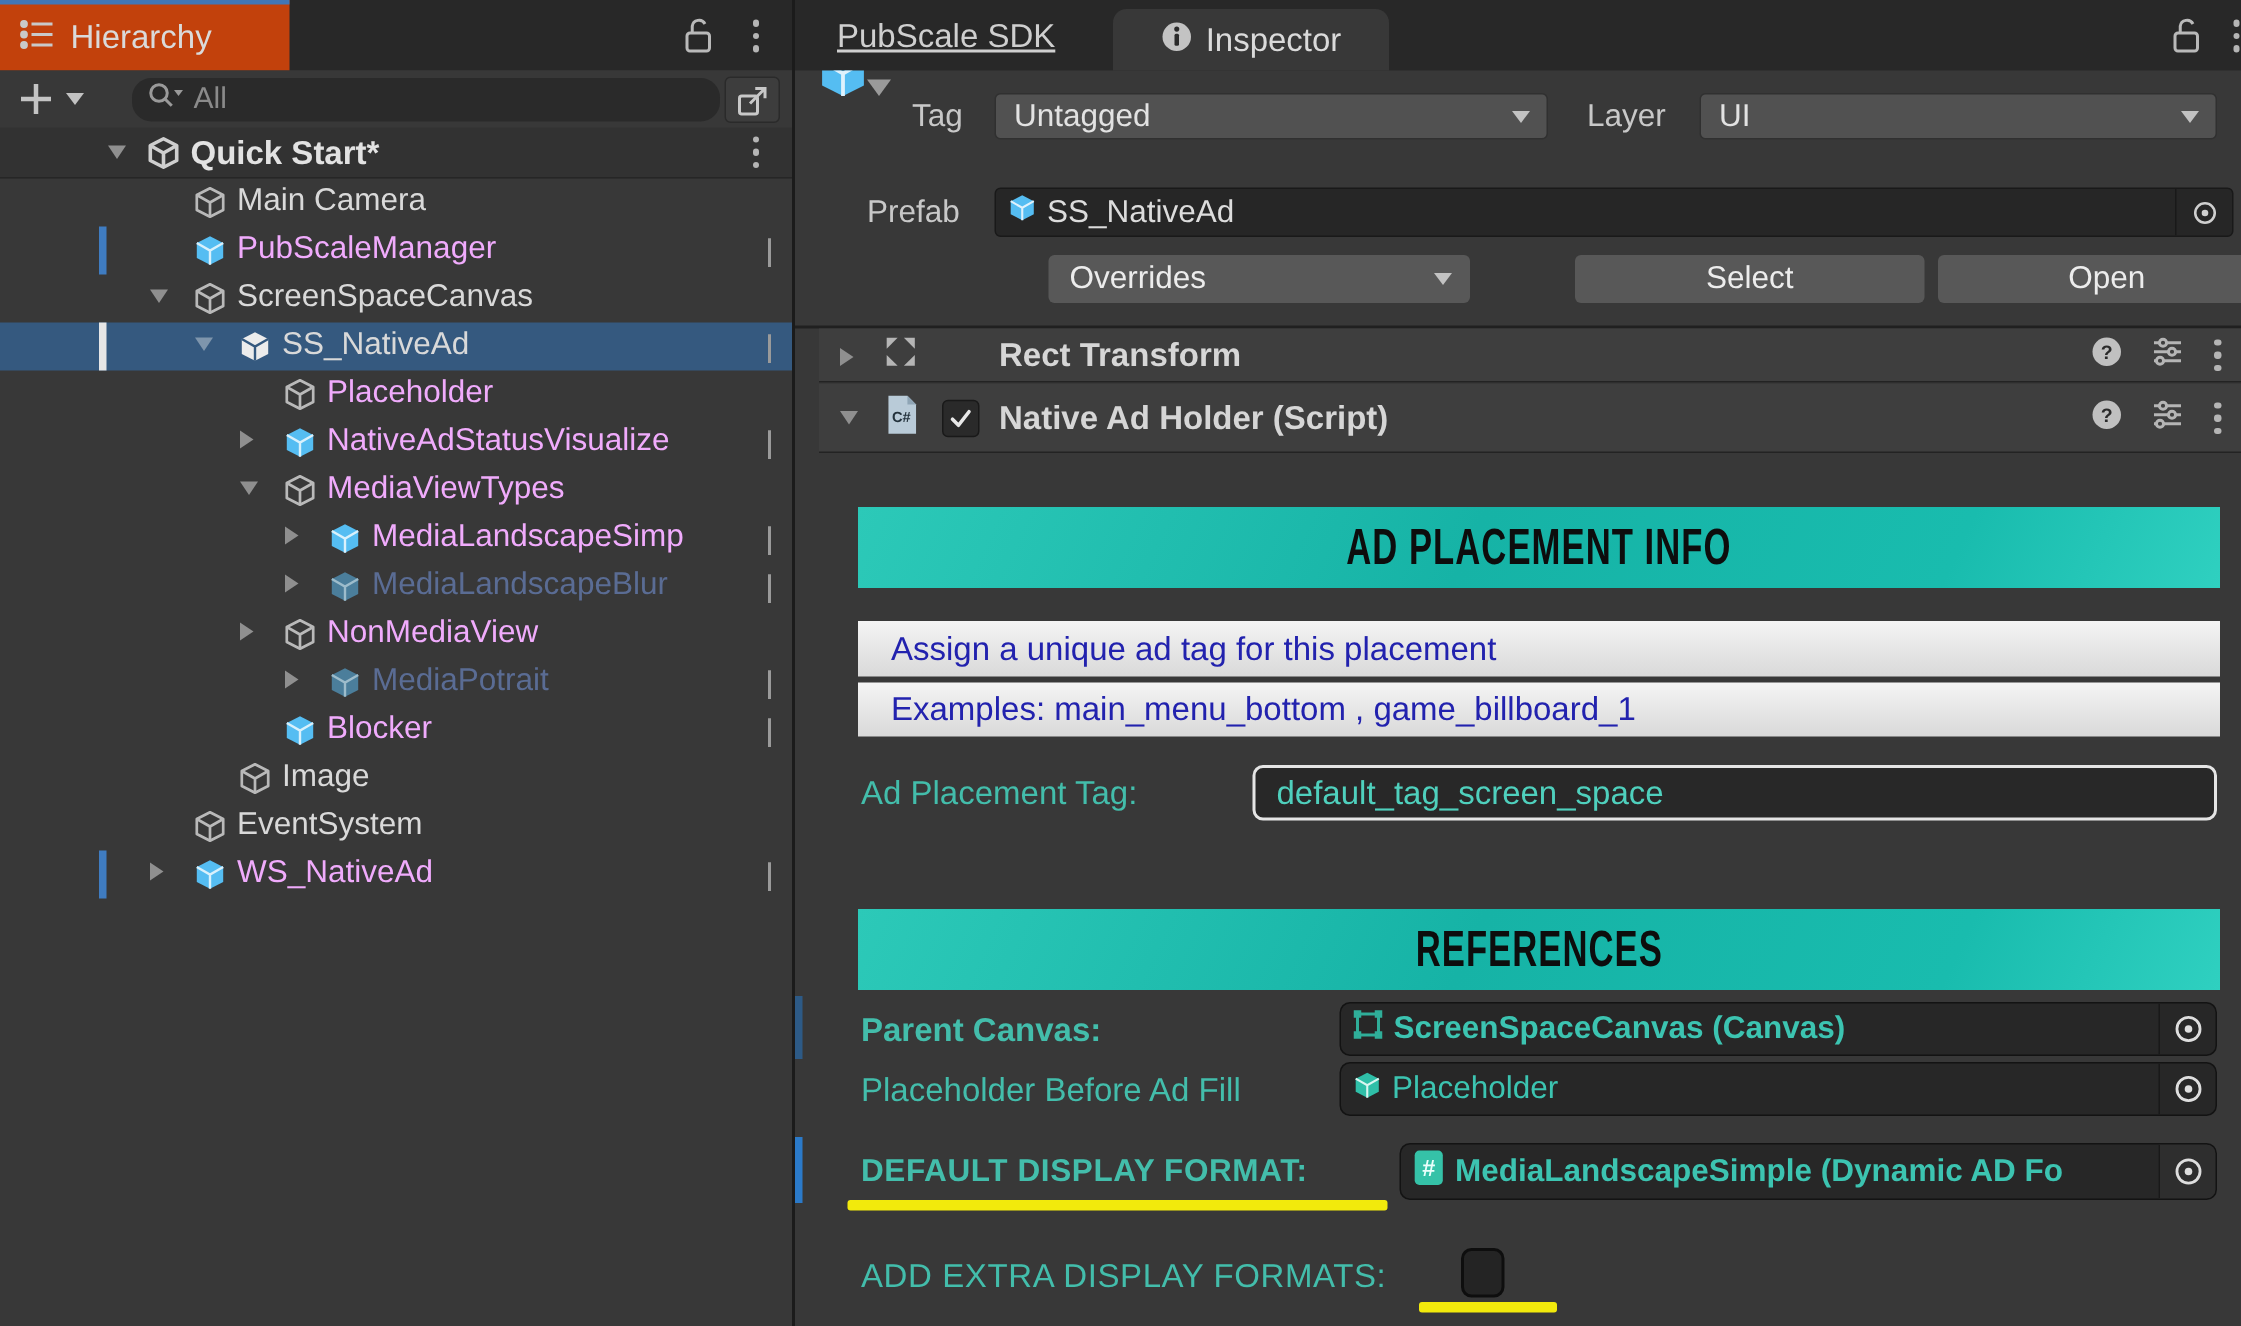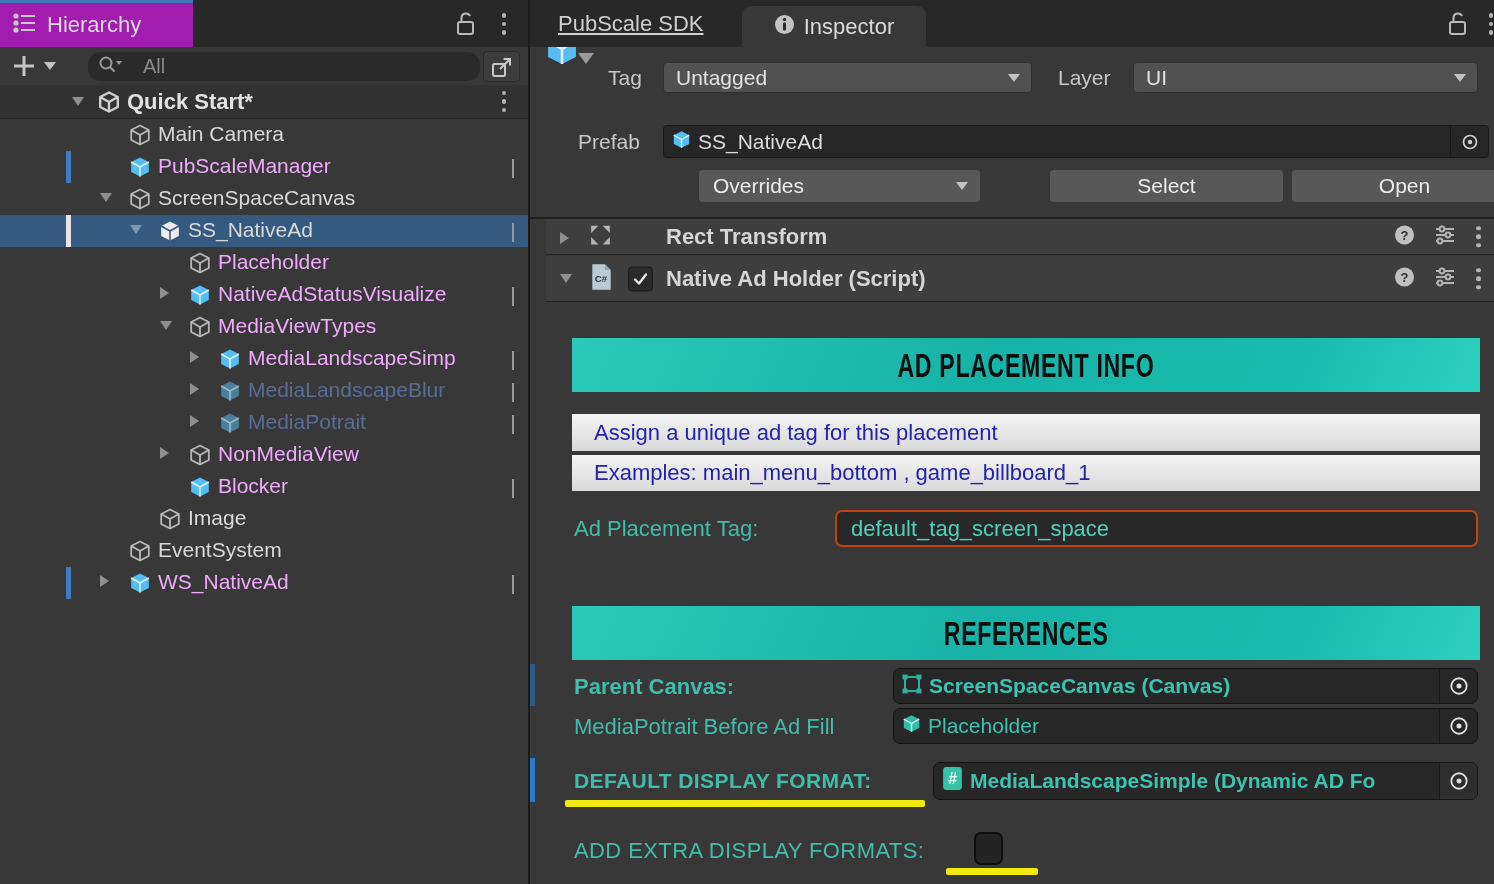--- a/index.html
+++ b/index.html
@@ -11,28 +11,28 @@
   .tabbar { position:absolute; left:0; top:0; right:0; height:47px; background:#282828; }
   .kebab { display:inline-flex; flex-direction:column; gap:4px; align-items:center; cursor:pointer; }
   .kebab i { width:4.5px; height:4.5px; border-radius:50%; background:#b5b5b5; }
   .caret-down { width:0; height:0; border-left:6px solid transparent; border-right:6px solid transparent; border-top:8px solid #c2c2c2; }
   .fold-down { width:0; height:0; border-left:6px solid transparent; border-right:6px solid transparent; border-top:9px solid #8f8f8f; }
   .fold-right { width:0; height:0; border-top:6px solid transparent; border-bottom:6px solid transparent; border-left:9px solid #8f8f8f; }
   .chevR { width:11px; height:11px; border-top:2.5px solid #9a9a9a; border-right:2.5px solid #9a9a9a; transform:rotate(45deg); }
 
   
   .hierarchy { position:relative; width:528px; height:884px; background:#383838; flex:none; }
-  .h-tab { position:absolute; left:0; top:0; width:193px; height:47px; background:#a21caf;
+  .h-tab { position:absolute; left:0; top:0; width:193px; height:47px; background:#c2410c;
     border-top:3px solid #4176b5; display:flex; align-items:center; gap:10px; padding-left:13px; cursor:pointer; }
   .h-tab .tlabel, .i-tab .tlabel { font-size:22px; color:#dadada; }
   .winbtn { position:absolute; top:10px; cursor:pointer; }
   .toolbar { position:absolute; left:0; top:47px; width:528px; height:38px; background:#383838; display:flex; align-items:center; }
   .plusbtn { margin-left:12px; display:flex; align-items:center; gap:8px; cursor:pointer; }
   .searchbox { position:absolute; left:88px; top:5px; width:392px; height:29px; background:#2a2a2a;
-    border-radius:13px; display:flex; align-items:center; padding-left:9px; gap:20px; }
+    border-radius:13px; display:flex; align-items:center; padding-left:9px; gap:6px; }
   .searchbox input { background:transparent; border:none; outline:none; color:#b9b9b9; font-size:20px; width:290px;
     font-family:"Liberation Sans", sans-serif; }
   .searchbox input::placeholder { color:#8a8a8a; }
   .pickbtn { position:absolute; left:483px; top:4px; width:37px; height:31px; background:#3d3d3d;
     border:1px solid #2a2a2a; border-radius:4px; display:flex; align-items:center; justify-content:center; cursor:pointer; }
   .scene-row { position:absolute; left:0; top:85px; width:528px; height:34px; background:#323232;
     border-bottom:1px solid #262626; display:flex; align-items:center; cursor:pointer; }
   .scene-row .fold-down { position:absolute; left:72px; }
   .scene-row .slogo { position:absolute; left:97px; top:5px; }
   .scene-row .sname { position:absolute; left:127px; font-size:22px; font-weight:700; color:#e2e2e2; }
@@ -94,21 +94,21 @@
     display:flex; align-items:center; justify-content:center; }
   .banner .cond { display:inline-block; transform:scaleX(.68); font-weight:800; font-size:34px; color:#0d0d0d;
     letter-spacing:1px; white-space:nowrap; }
   .inforow { position:absolute; left:42px; width:908px; background:linear-gradient(180deg,#f4f4f4,#d9d9d9);
     color:#2222ae; font-size:22px; display:flex; align-items:center; padding-left:22px; }
   .teal { color:#43bdab; }
   .teal-b { color:#43bdab; font-weight:700; }
   .ref-field { background:#272727; border:1px solid #131313; border-radius:7px; color:#3cc4b1; }
   .ref-field .fval { font-weight:700; white-space:nowrap; overflow:hidden; }
   .adtag-input { position:absolute; left:305px; top:463px; width:643px; height:37px; background:#282828;
-    border:2px solid #c2410c; border-radius:7px; color:#4fd0bd; font-size:22px; padding-left:14px; outline:none;
+    border:2px solid #e5e5e5; border-radius:7px; color:#4fd0bd; font-size:22px; padding-left:14px; outline:none;
     font-family:"Liberation Sans", sans-serif; }
   .override-bar { position:absolute; left:0; width:5px; }
   .ybar { position:absolute; height:7px; background:#f2ea0c; border-radius:2px; }
   .xcheckbox { position:absolute; left:444px; top:785px; width:29px; height:33px; background:#242424;
     border:2px solid #0e0e0e; border-radius:7px; cursor:pointer; }
 </style>
 </head>
 <body>
 
 <div class="app">
@@ -289,41 +289,41 @@
             <svg viewBox="0 0 24 24">
               <path d="M12 2.5 L20.8 7 V17 L12 21.5 L3.2 17 V7 Z" fill="#4b7e9b"></path>
               <path d="M3.2 7 L12 12 L20.8 7 M12 12 V21.5" stroke="#9dbccb" stroke-width="1.6" fill="none"></path>
             </svg>
           </span>
     <span class="tlabel2 c-dim" style="left: 248px;">MediaLandscapeBlur</span>
     <span class="chev-slot"><span class="chevR"></span></span>
   </div>
         <div class="trow">
     <span class="leftbar"></span>
-    <span class="expander exp-right" style="left: 190px;"></span>
-    <span class="cube" style="left: 218px;">
-            <svg viewBox="0 0 24 24">
-              <path d="M12 2.5 L20.8 7 V17 L12 21.5 L3.2 17 V7 Z" fill="#4b7e9b"></path>
-              <path d="M3.2 7 L12 12 L20.8 7 M12 12 V21.5" stroke="#9dbccb" stroke-width="1.6" fill="none"></path>
-            </svg>
-          </span>
-    <span class="tlabel2 c-dim" style="left: 248px;">MediaPotrait</span>
-    <span class="chev-slot"><span class="chevR"></span></span>
-  </div>
-        <div class="trow">
-    <span class="leftbar"></span>
     <span class="expander exp-right" style="left: 160px;"></span>
     <span class="cube" style="left: 188px;">
             <svg viewBox="0 0 24 24" fill="none" stroke="#b9b9b9" stroke-width="1.8" stroke-linejoin="round">
               <path d="M12 2.5 L20.8 7 V17 L12 21.5 L3.2 17 V7 Z"></path>
               <path d="M3.2 7 L12 12 L20.8 7 M12 12 V21.5"></path>
             </svg>
           </span>
     <span class="tlabel2 c-blue" style="left: 218px;">NonMediaView</span>
 
+  </div>
+        <div class="trow">
+    <span class="leftbar"></span>
+    <span class="expander exp-right" style="left: 190px;"></span>
+    <span class="cube" style="left: 218px;">
+            <svg viewBox="0 0 24 24">
+              <path d="M12 2.5 L20.8 7 V17 L12 21.5 L3.2 17 V7 Z" fill="#4b7e9b"></path>
+              <path d="M3.2 7 L12 12 L20.8 7 M12 12 V21.5" stroke="#9dbccb" stroke-width="1.6" fill="none"></path>
+            </svg>
+          </span>
+    <span class="tlabel2 c-dim" style="left: 248px;">MediaPotrait</span>
+    <span class="chev-slot"><span class="chevR"></span></span>
   </div>
         <div class="trow">
     <span class="leftbar"></span>
 
     <span class="cube" style="left: 188px;">
             <svg viewBox="0 0 24 24">
               <path d="M12 2.5 L20.8 7 V17 L12 21.5 L3.2 17 V7 Z" fill="#55bdf2"></path>
               <path d="M3.2 7 L12 12 L20.8 7 M12 12 V21.5" stroke="#d9f1fc" stroke-width="1.6" fill="none"></path>
             </svg>
           </span>
@@ -553,21 +553,21 @@
         </span>
         <span class="fval">ScreenSpaceCanvas (Canvas)</span>
         <span class="target">
           <svg width="22" height="22" viewBox="0 0 20 20" fill="none">
               <circle cx="10" cy="10" r="7" stroke="#dedede" stroke-width="1.7"></circle>
               <circle cx="10" cy="10" r="2.3" fill="#dedede"></circle>
             </svg>
         </span>
       </div>
 
-      <span class="lbl teal" style="left:44px; top:667px; font-size:22px;">MediaPotrait Before Ad Fill</span>
+      <span class="lbl teal" style="left:44px; top:667px; font-size:22px;">Placeholder Before Ad Fill</span>
       <div class="objfield ref-field" style="left:363px; top:661px; width:585px; height:36px;">
         <span>
           <svg width="21" height="21" viewBox="0 0 24 24">
               <path d="M12 2.5 L20.8 7 V17 L12 21.5 L3.2 17 V7 Z" fill="#2fbfa8"></path>
               <path d="M3.2 7 L12 12 L20.8 7 M12 12 V21.5" stroke="#d9f6f0" stroke-width="1.6" fill="none"></path>
             </svg>
         </span>
         <span class="fval" style="font-weight:400;">Placeholder</span>
         <span class="target">
           <svg width="22" height="22" viewBox="0 0 20 20" fill="none">

